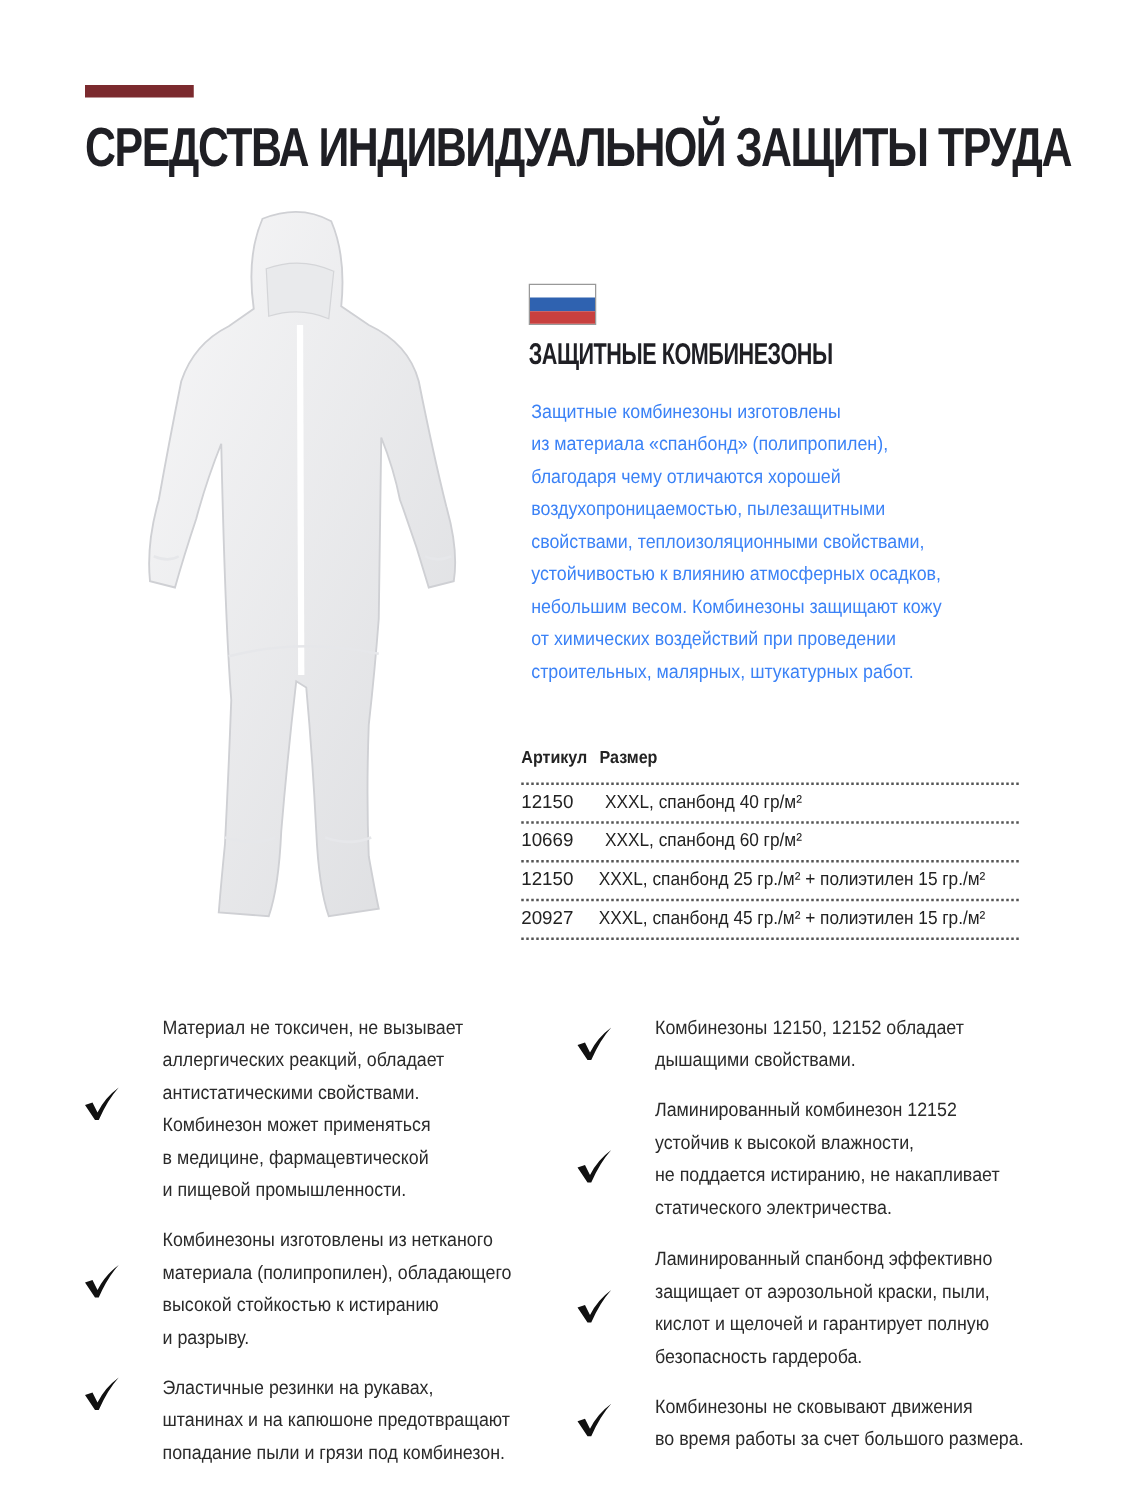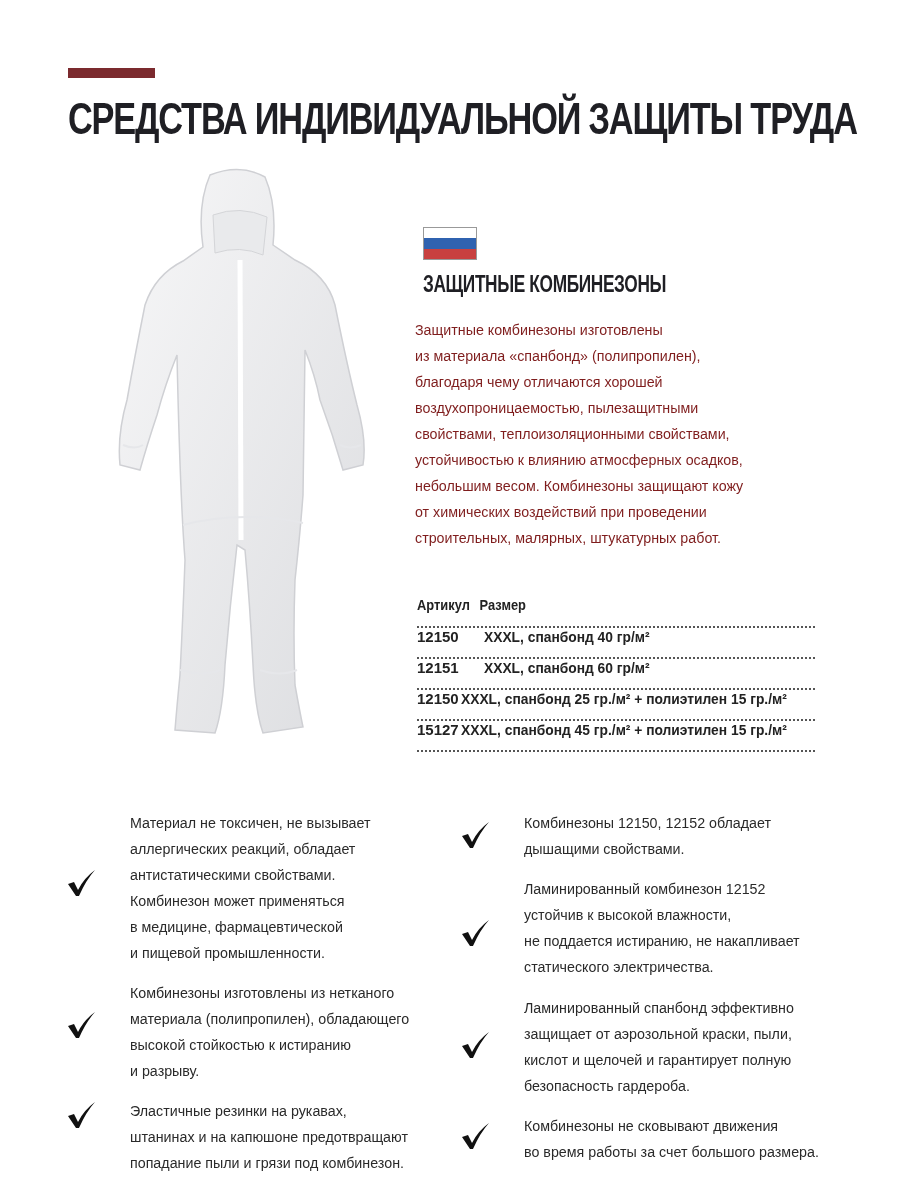--- a/index.html
+++ b/index.html
@@ -18,30 +18,30 @@
 
     .flag { position: absolute; left: 423px; top: 227px; width: 54px; height: 33px; border: 1px solid #999; }
     .flag .stripe { height: 33.33%; }
     .section-title {
       position: absolute; left: 423px; top: 270px; white-space: nowrap;
       font-weight: bold; font-size: 24px; color: #1f1f24; letter-spacing: -0.5px;
       transform: scaleX(0.72); transform-origin: left top;
     }
 
     .description {
-      position: absolute; left: 415px; top: 317px; width: 420px;
-      font-size: 15.5px; line-height: 26px; color: #7f1d1d;
+      position: absolute; left: 425px; top: 317px; width: 420px;
+      font-size: 15.5px; line-height: 26px; color: #3b82f6;
     }
     .description div { white-space: nowrap; transform: scaleX(0.92); transform-origin: left; }
 
     .spec-table { position: absolute; left: 417px; top: 593px; width: 398px; }
     .spec-head { display: flex; font-weight: bold; font-size: 14px; height: 24px; align-items: center; color: #222; transform: scaleX(0.92); transform-origin: left; }
     .spec-head span:first-child { width: 68px; }
     .dots { height: 2px; border-top: 2px dotted #555; margin: 9px 0 0 0; }
-    .spec-row { display: flex; font-size: 15px; height: 26px; color: #222; font-weight: bold; }
+    .spec-row { display: flex; font-size: 15px; height: 26px; align-items: center; color: #222; }
     .spec-row .code { width: 67px; }
     .spec-row .size { white-space: nowrap; transform: scaleX(0.92); transform-origin: left; }
 
     .features { position: absolute; font-size: 15.5px; line-height: 26px; color: #2a2a2a; }
     .feature { position: absolute; }
     .feature .check { position: absolute; left: 0; width: 30px; height: 30px; }
     .feature .text { position: absolute; left: 64px; white-space: nowrap; }
     .feature .text div { transform: scaleX(0.92); transform-origin: left; }
   </style>
 </head>
@@ -95,31 +95,31 @@
     <span>Артикул</span>
     <span>Размер</span>
   </div>
   <div class="dots"></div>
   <div class="spec-row">
     <span class="code">12150</span>
     <span class="size">XXXL, спанбонд 40 гр/м²</span>
   </div>
   <div class="dots" style="margin-top:3px"></div>
   <div class="spec-row">
-    <span class="code">12151</span>
+    <span class="code">10669</span>
     <span class="size">XXXL, спанбонд 60 гр/м²</span>
   </div>
   <div class="dots" style="margin-top:3px"></div>
   <div class="spec-row">
     <span class="code">12150</span>
     <span class="size">XXXL, спанбонд 25 гр./м² + полиэтилен 15 гр./м²</span>
   </div>
   <div class="dots" style="margin-top:3px"></div>
   <div class="spec-row">
-    <span class="code">15127</span>
+    <span class="code">20927</span>
     <span class="size">XXXL, спанбонд 45 гр./м² + полиэтилен 15 гр./м²</span>
   </div>
   <div class="dots" style="margin-top:3px"></div>
 </div>
 
 <div class="features" style="left:66px; top:0;">
   <div class="feature" style="top:810px;">
     <svg class="check" style="top:58px" viewBox="0 0 30 30">
         <path d="M2 16 L8 14 L12 22 Q18 10 29 2 Q20 12 13 28 L10 28 Z" fill="#111"></path>
       </svg>

